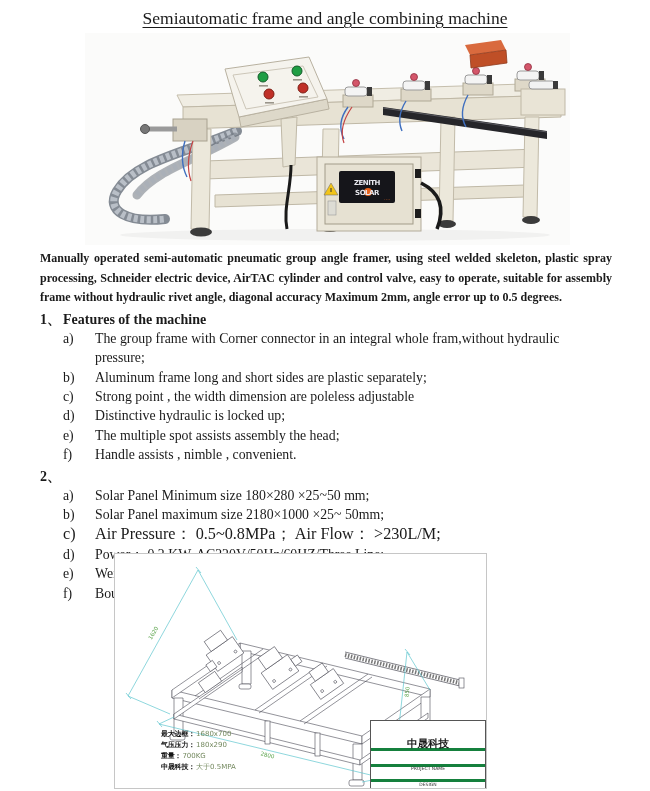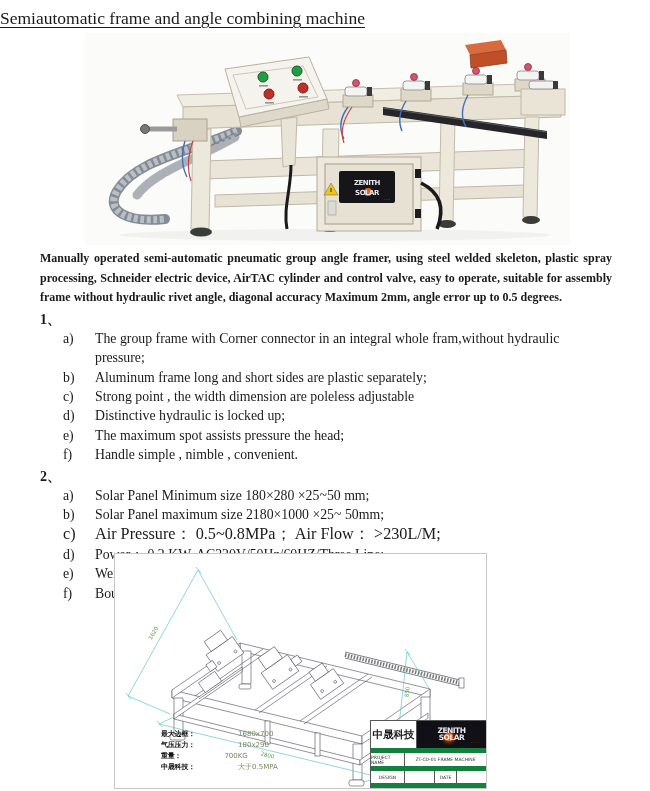--- a/index.html
+++ b/index.html
@@ -1,48 +1,48 @@
 <!DOCTYPE html>
 <html style="--dim-line: #5fc6ce; --dim-text: #55a045; --btn-green: #1f9e44; --btn-red: #c03028; --logo-orange: #e8641e; --machine-body: #eae5d8; --cad-line: #4a4a55; --border-gray: #c6c6c6;"><head>
 <meta charset="utf-8">
 <style>
   html,body{margin:0;padding:0;}
   body{
     width:650px;height:791px;position:relative;background:#ffffff;
     font-family:"Liberation Serif","DejaVu Serif",serif;color:#1a1a1a;overflow:hidden;
   }
   
-  .doc-title{position:absolute;top:7px;left:0;right:0;
+  .doc-title{position:absolute;top:7px;left:0;right:0;text-align:center;
     font-size:17.5px;line-height:22px;}
   .doc-title span{text-decoration:underline;text-underline-offset:3px;}
   
   .photo-wrap{position:absolute;left:85px;top:33px;width:485px;height:212px;}
   .photo-wrap svg{display:block;}
   
   .content{position:absolute;left:40px;top:249px;width:572px;}
   .intro{margin:0;text-align:justify;font-size:12px;line-height:19.6px;font-weight:bold;}
   .sec-head{display:flex;font-weight:bold;font-size:14px;line-height:19px;margin-top:2px;}
   .sec-head .sec-num{flex:0 0 23px;}
   .item{display:flex;font-size:13.8px;line-height:19.4px;}
   .item .letter{flex:0 0 55px;padding-left:23px;box-sizing:border-box;}
   .item .txt{flex:1;}
   .item.large{font-size:16.2px;line-height:20.6px;}
   
   .drawing{position:absolute;left:114px;top:553px;width:371px;height:234px;
     border:1px solid var(--border-gray,#c6c6c6);background:#fff;overflow:hidden;}
   .drawing svg.cad{position:absolute;left:0;top:0;}
   .annos{position:absolute;left:46px;top:175px;font-family:"DejaVu Sans","Liberation Sans",sans-serif;}
-  .anno{display:flex;font-size:7px;line-height:11px;white-space:nowrap;gap:42px;}
+  .anno{display:flex;font-size:7px;line-height:11px;white-space:nowrap;}
   .anno .a-label{font-weight:bold;color:#141414;letter-spacing:-.2px;}
   .anno .a-value{color:#74895f;margin-left:1px;}
   
   .tblock{position:absolute;right:0;top:166px;width:115px;background:#fff;
     border-left:1px solid #555;border-top:1px solid #555;
     font-family:"DejaVu Sans","Liberation Sans",sans-serif;}
-  .tb-row{display:flex;border-bottom:5px solid #15803d;}
+  .tb-row{display:flex;border-bottom:3px solid #15803d;flex-direction:column;}
   .tb-cell{border-right:1px solid #555;box-sizing:border-box;display:flex;
     align-items:center;justify-content:center;overflow:hidden;}
   .tb-cell:last-child{border-right:none;}
   .tb-head{height:27px;}
   .tb-company{flex:0 0 46px;font-family:"Liberation Serif",serif;font-weight:bold;
     font-size:10.5px;letter-spacing:0;}
   .tb-logo{flex:1;background:#101016;position:relative;}
   .tb-logo .lg-txt{position:relative;z-index:2;color:#e9e9f0;font-weight:bold;
     font-size:7.5px;line-height:6.5px;letter-spacing:-.5px;text-align:center;}
   .tb-logo .lg-sun{position:absolute;z-index:1;left:28px;top:12px;width:8px;height:8px;
@@ -184,44 +184,45 @@
       <path d="M 336,150 C 356,160 360,176 352,196" fill="none" stroke="#1a1a1a" stroke-width="3.5"></path>
     </g>
   </svg>
 </div>
 
 <div class="content">
   <p class="intro">Manually operated semi-automatic pneumatic group angle framer, using steel welded skeleton, plastic spray processing, Schneider electric device, AirTAC cylinder and control valve, easy to operate, suitable for assembly frame without hydraulic rivet angle, diagonal accuracy Maximum 2mm, angle error up to 0.5 degrees.</p>
 
   <div class="sec-head">
     <span class="sec-num">1、</span>
+    <span>Features of the machine</span>
   </div>
   <div class="item">
     <span class="letter">a)</span>
     <span class="txt">The group frame with Corner connector in an integral whole fram,without hydraulic pressure;</span>
   </div>
   <div class="item">
     <span class="letter">b)</span>
     <span class="txt">Aluminum frame long and short sides are plastic separately;</span>
   </div>
   <div class="item">
     <span class="letter">c)</span>
     <span class="txt">Strong point , the width dimension are poleless adjustable</span>
   </div>
   <div class="item">
     <span class="letter">d)</span>
     <span class="txt">Distinctive hydraulic is locked up;</span>
   </div>
   <div class="item">
     <span class="letter">e)</span>
-    <span class="txt">The maximum spot assists pressure the head;</span>
+    <span class="txt">The multiple spot assists assembly the head;</span>
   </div>
   <div class="item">
     <span class="letter">f)</span>
-    <span class="txt">Handle simple , nimble , convenient.</span>
+    <span class="txt">Handle assists , nimble , convenient.</span>
   </div>
 
   <div class="sec-head">
     <span class="sec-num">2、</span>
   </div>
   <div class="item">
     <span class="letter">a)</span>
     <span class="txt">Solar Panel Minimum size 180×280  ×25~50 mm;</span>
   </div>
   <div class="item">

